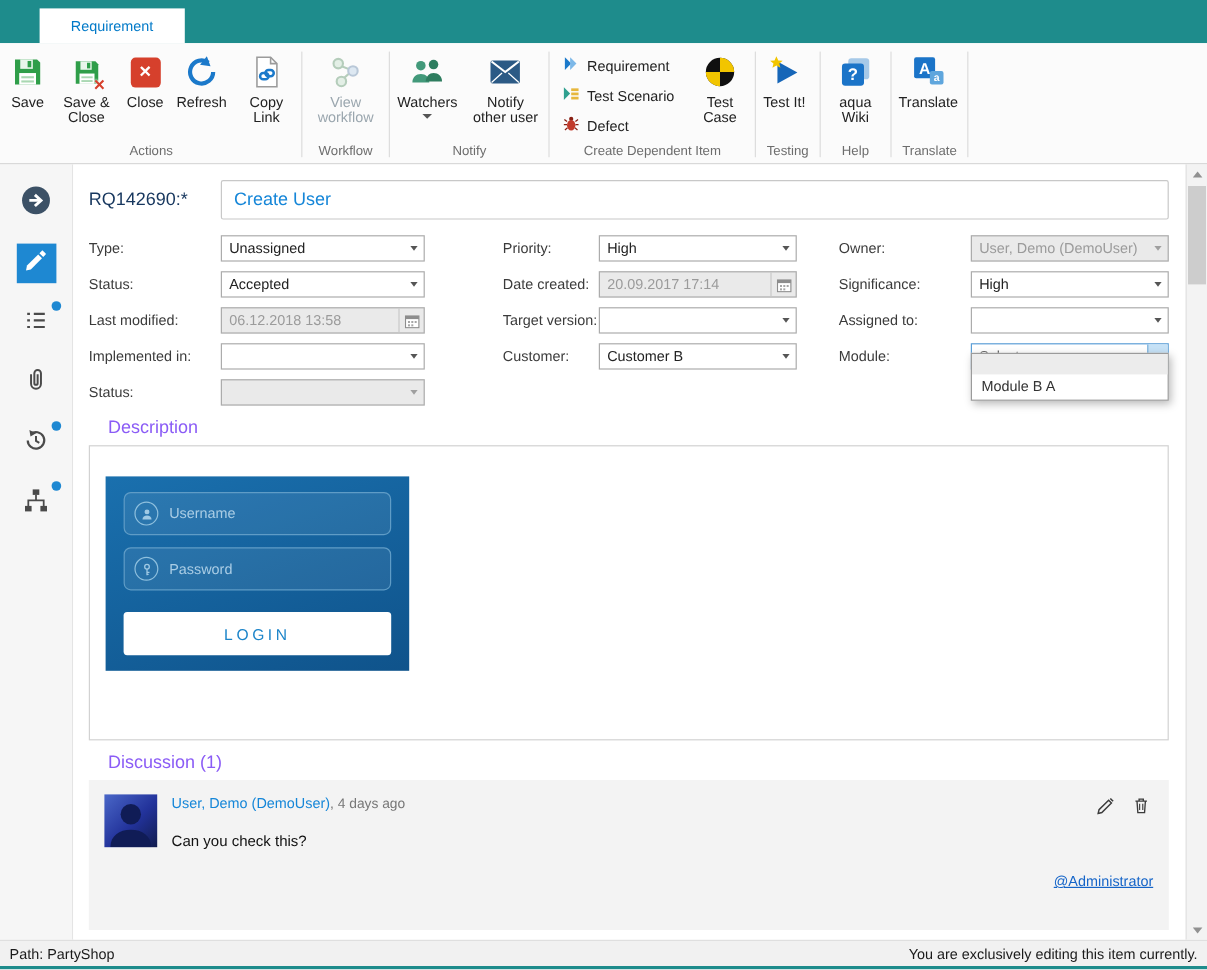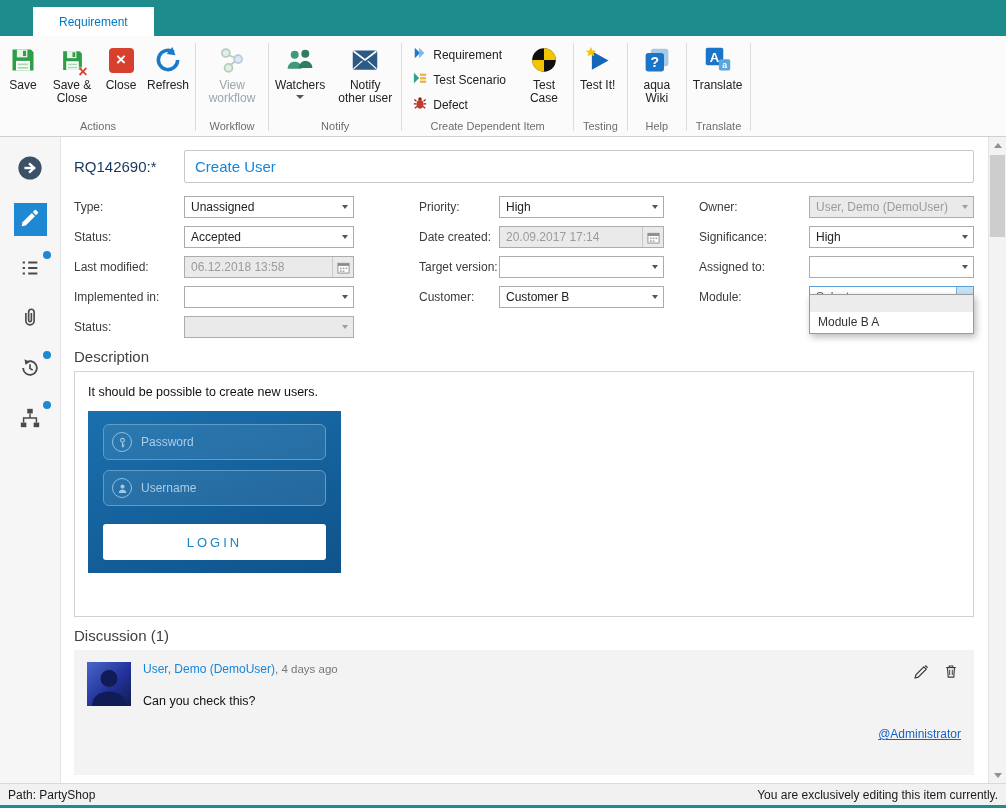--- a/index.html
+++ b/index.html
@@ -65,21 +65,21 @@
   .ctrl .cal { width:21px; align-self:stretch; display:flex; align-items:center; justify-content:center;
                border-left:1px solid #c9c9c9; }
   .ctrl.open { border-color:#5c9fd6;justify-content:flex-end; }
   .ctrl.open .dd { background:#c6e2f7; border-left:1px solid #7ab1dd; }
   .ctrl .val.placeholder { color:#666; }
   .dropdown { position:absolute; top:7px; left:-1px; width:165px; background:#fff;
               border:1px solid #9b9b9b; box-shadow:2px 3px 7px rgba(0,0,0,.28); z-index:20; }
   .opt { height:21px; line-height:21px; padding-left:8px; font-size:12px; color:#333; cursor:pointer; }
   .opt.blank { background:#ececec; height:17px; }
 
-  .section-h { font-size:15px; color:#404040; margin:10px 0 6px; }
+  .section-h { font-size:15px; color:#8b5cf6; margin:10px 16px 6px; }
   .desc-box { border:1px solid #d2d2d2; height:246px; padding:13px 13px; }
   .desc-text { font-size:12.5px; color:#111; }
   .login-card { margin-top:12px; width:253px; height:162px;
                 background:linear-gradient(160deg,#1a70ae 0%,#0f538b 100%);
                 padding:13px 15px; display:flex; flex-direction:column; }
   .login-field { height:36px; border:1px solid #5f9cc6; border-radius:6px; background:rgba(255,255,255,.08);
                  display:flex; align-items:center; margin-bottom:10px; color:#aacde5; font-size:12px; }
   .icon-circle { width:20px; height:20px; border:1px solid #8fc0de; border-radius:50%;
                  margin:0 9px 0 8px; display:flex; align-items:center; justify-content:center; flex:none; }
   .login-btn { height:36px; background:#fff; border-radius:3px; color:#1b84c9; font-size:13px;
@@ -160,20 +160,33 @@
           <div class="rlabel w44">Close</div>
         </div>
         <div class="rbtn">
           <div class="ricon">
             <svg width="28" height="28" viewBox="0 0 32 32">
                 <path d="M27 16a11 11 0 1 1-4.5-8.9" fill="none" stroke="#1b79ca" stroke-width="4"></path>
                 <polygon points="21,1 24.5,10.5 14.5,9" fill="#1b79ca"></polygon>
               </svg>
           </div>
           <div class="rlabel w50">Refresh</div>
+        </div>
+        <div class="rbtn">
+          <div class="ricon">
+            <svg width="26" height="28" viewBox="0 0 28 32">
+                <path d="M5 2h13l6 6v22H5z" fill="#fff" stroke="#9b9b9b" stroke-width="1.5"></path>
+                <path d="M18 2v6h6" fill="none" stroke="#9b9b9b" stroke-width="1.5"></path>
+                <g fill="none" stroke="#1b79ca" stroke-width="2.4">
+                  <rect x="8" y="17" width="8" height="6" rx="3"></rect>
+                  <rect x="13" y="14" width="8" height="6" rx="3"></rect>
+                </g>
+              </svg>
+          </div>
+          <div class="rlabel w44">Copy Link</div>
         </div>
       </div>
       <div class="rgroup-label">Actions</div>
     </div>
     <div class="rsep"></div>
 
     <div class="rgroup">
       <div class="rbuttons">
         <div class="rbtn disabled">
           <div class="ricon">
@@ -512,39 +525,38 @@
         <i></i>
           <i></i>
           <i></i>
           <i></i>
           <i></i>
           <i></i>
       </div>
 
       <div class="section-h">Description</div>
       <div class="desc-box">
-        <div class="desc-text">It should be possible to create new users.</div>
         <div class="login-card">
+          <div class="login-field">
+            <span class="icon-circle">
+                <svg width="11" height="11" viewBox="0 0 16 16">
+                  <circle cx="8" cy="5.2" r="3" fill="#9fc9e4"></circle>
+                  <path d="M2.5 14.5c0-3.2 2.5-5 5.5-5s5.5 1.8 5.5 5z" fill="#9fc9e4"></path>
+                </svg>
+              </span>
+            <span>Username</span>
+          </div>
           <div class="login-field">
             <span class="icon-circle">
                 <svg width="11" height="11" viewBox="0 0 16 16">
                   <circle cx="8" cy="4.8" r="2.8" fill="none" stroke="#9fc9e4" stroke-width="1.6"></circle>
                   <path d="M8 7.6V15M8 11.5h3M8 14h2" stroke="#9fc9e4" stroke-width="1.6" fill="none"></path>
                 </svg>
               </span>
             <span>Password</span>
-          </div>
-          <div class="login-field">
-            <span class="icon-circle">
-                <svg width="11" height="11" viewBox="0 0 16 16">
-                  <circle cx="8" cy="5.2" r="3" fill="#9fc9e4"></circle>
-                  <path d="M2.5 14.5c0-3.2 2.5-5 5.5-5s5.5 1.8 5.5 5z" fill="#9fc9e4"></path>
-                </svg>
-              </span>
-            <span>Username</span>
           </div>
           <div class="login-btn">LOGIN</div>
         </div>
       </div>
 
       <div class="section-h">Discussion (1)</div>
       <div class="disc-card">
         <div class="avatar">
           <svg width="44" height="44" viewBox="0 0 44 44">
               <circle cx="22" cy="16.5" r="8.5" fill="#101c56"></circle>

